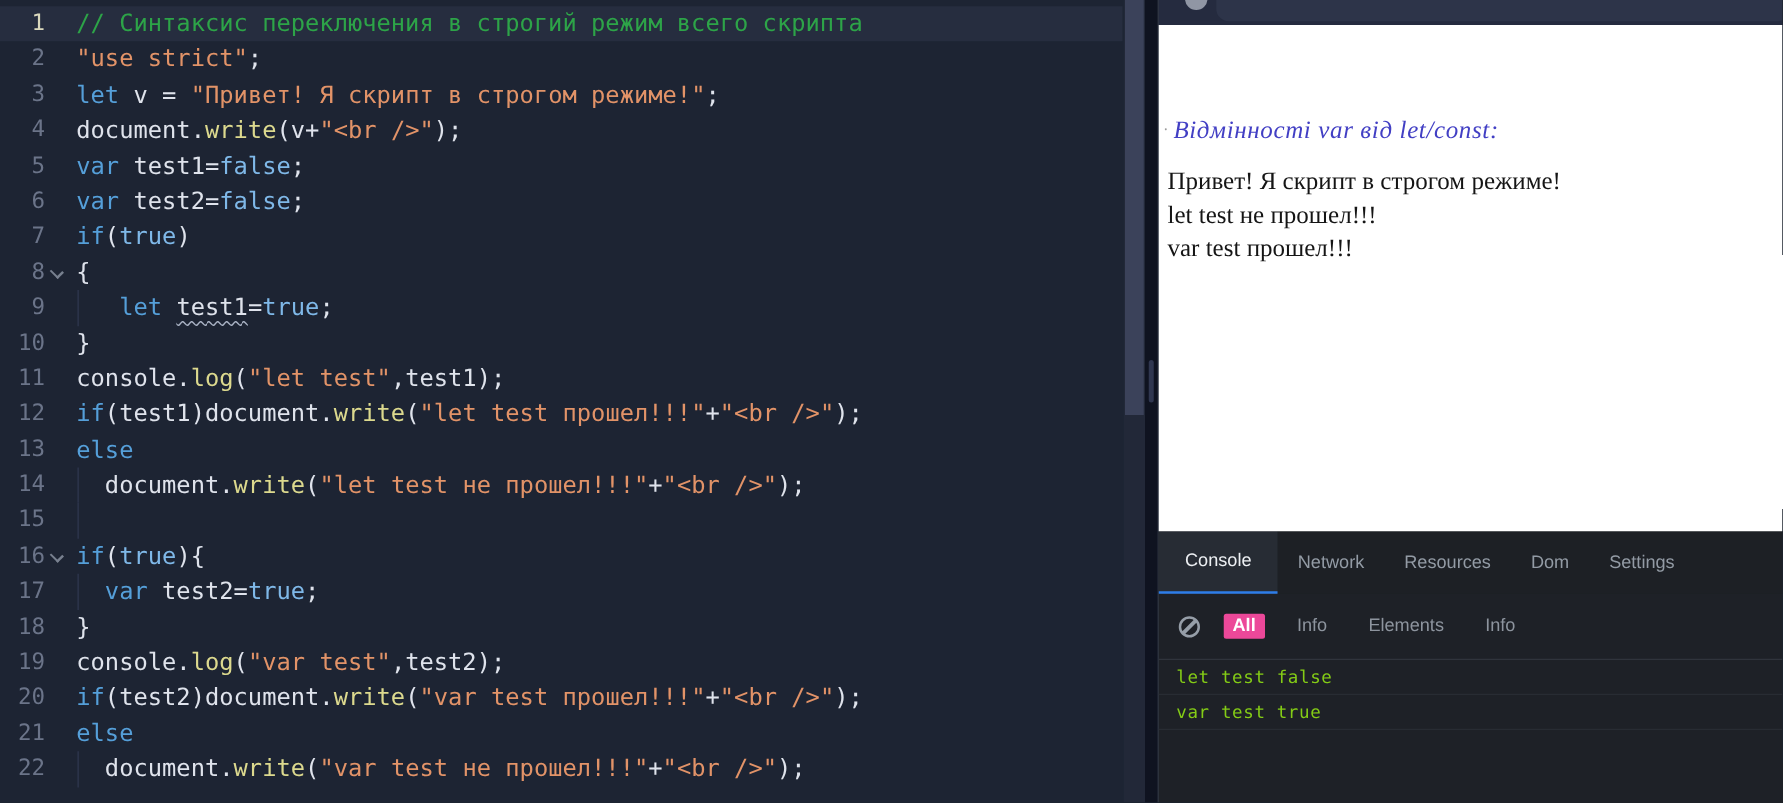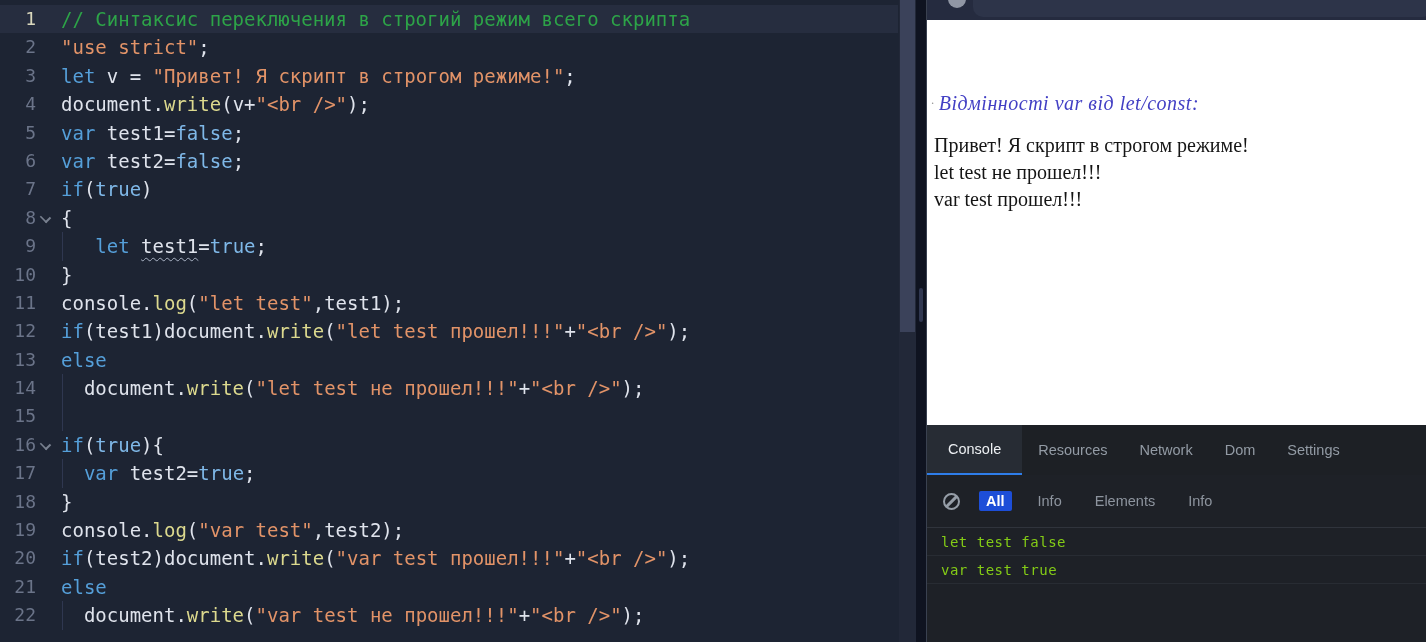--- a/index.html
+++ b/index.html
@@ -57,21 +57,21 @@
   .dt-tabs { flex:0 0 50px; display:flex; align-items:stretch; background:#1d2025;
              font-size:14.5px; color:#939ba5; }
   .dt-tab { display:flex; align-items:center; padding:0 16px; cursor:default; }
   .dt-tab.active { background:#272c34; color:#edf0f3; border-bottom:2px solid var(--accent-blue); padding:0 21px; }
   .dt-filters { flex:0 0 53px; display:flex; align-items:center; gap:19px; padding-left:16px;
                 border-bottom:1px solid #30343c; font-size:14.5px; color:#8d949e; }
   .block-icon { width:17px; height:17px; border:2.5px solid #969ea8; border-radius:50%; position:relative; flex:0 0 17px; }
   .block-icon::after { content:""; position:absolute; left:-1.5px; top:5.2px; width:15px; height:2.5px;
                        background:#969ea8; transform:rotate(-45deg); }
   .filter-chip { padding:2px 7px; }
-  .filter-chip.active { background:#1d4ed8; color:#ffffff; font-weight:bold; border-radius:2px; }
+  .filter-chip.active { background:#ec4899; color:#ffffff; font-weight:bold; border-radius:2px; }
   .dt-logs { flex:1; font-family:"DejaVu Sans Mono", monospace; font-size:14px; letter-spacing:.5px; color:#84cc16; }
   .log-row { height:28px; line-height:28px; padding-left:14px; border-bottom:1px solid #282c33; white-space:pre; }
 </style>
 </head>
 <body>
 
 <div class="app">
 
   <div class="editor">
     <div class="code-area" id="code-lines">
@@ -125,22 +125,22 @@
       <div class="preview-body" id="preview-lines">
           <div>Привет! Я скрипт в строгом режиме!</div>
           <div>let test не прошел!!!</div>
           <div>var test прошел!!!</div>
         </div>
     </div>
 
     <div class="devtools">
       <div class="dt-tabs" id="devtools-tabs">
           <div class="dt-tab active">Console</div>
+          <div class="dt-tab">Network</div>
           <div class="dt-tab">Resources</div>
-          <div class="dt-tab">Network</div>
           <div class="dt-tab">Dom</div>
           <div class="dt-tab">Settings</div>
         </div>
       <div class="dt-filters">
         <span class="block-icon"></span>
         <span id="filter-chips" style="display:flex;align-items:center;gap:19px;">
             <span class="filter-chip active">All</span>
             <span class="filter-chip">Info</span>
             <span class="filter-chip">Elements</span>
             <span class="filter-chip">Info</span>

